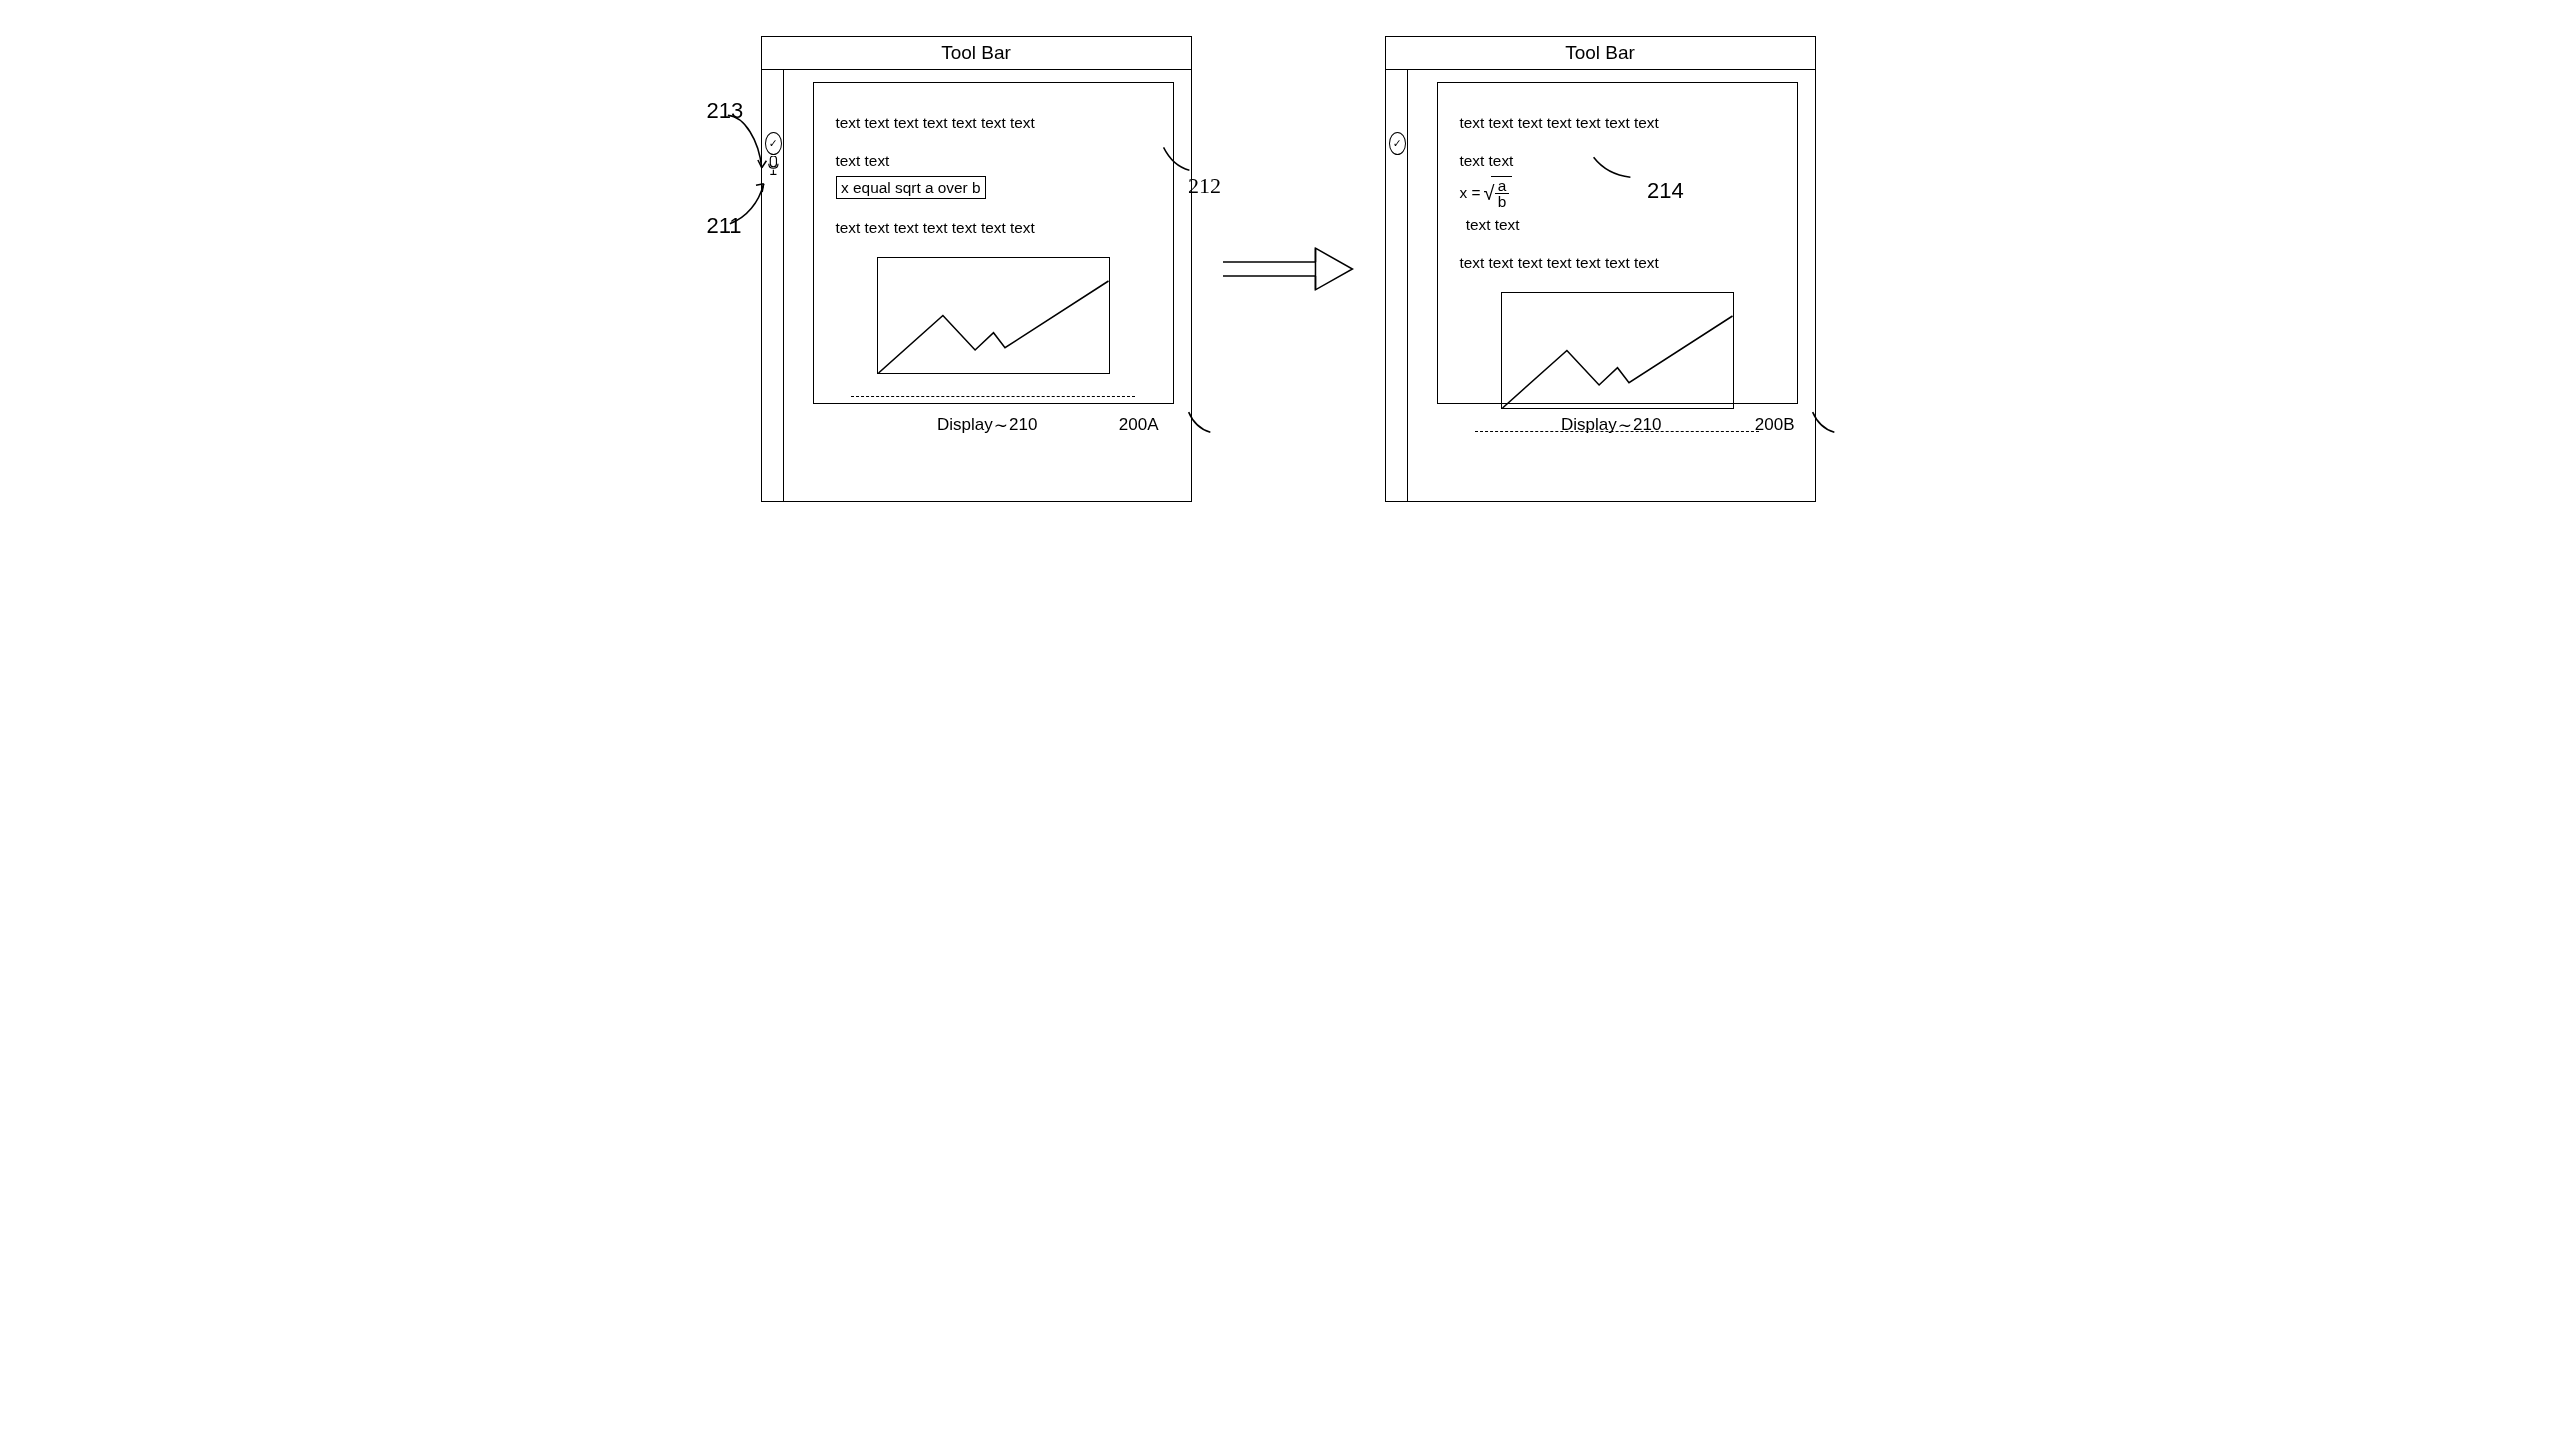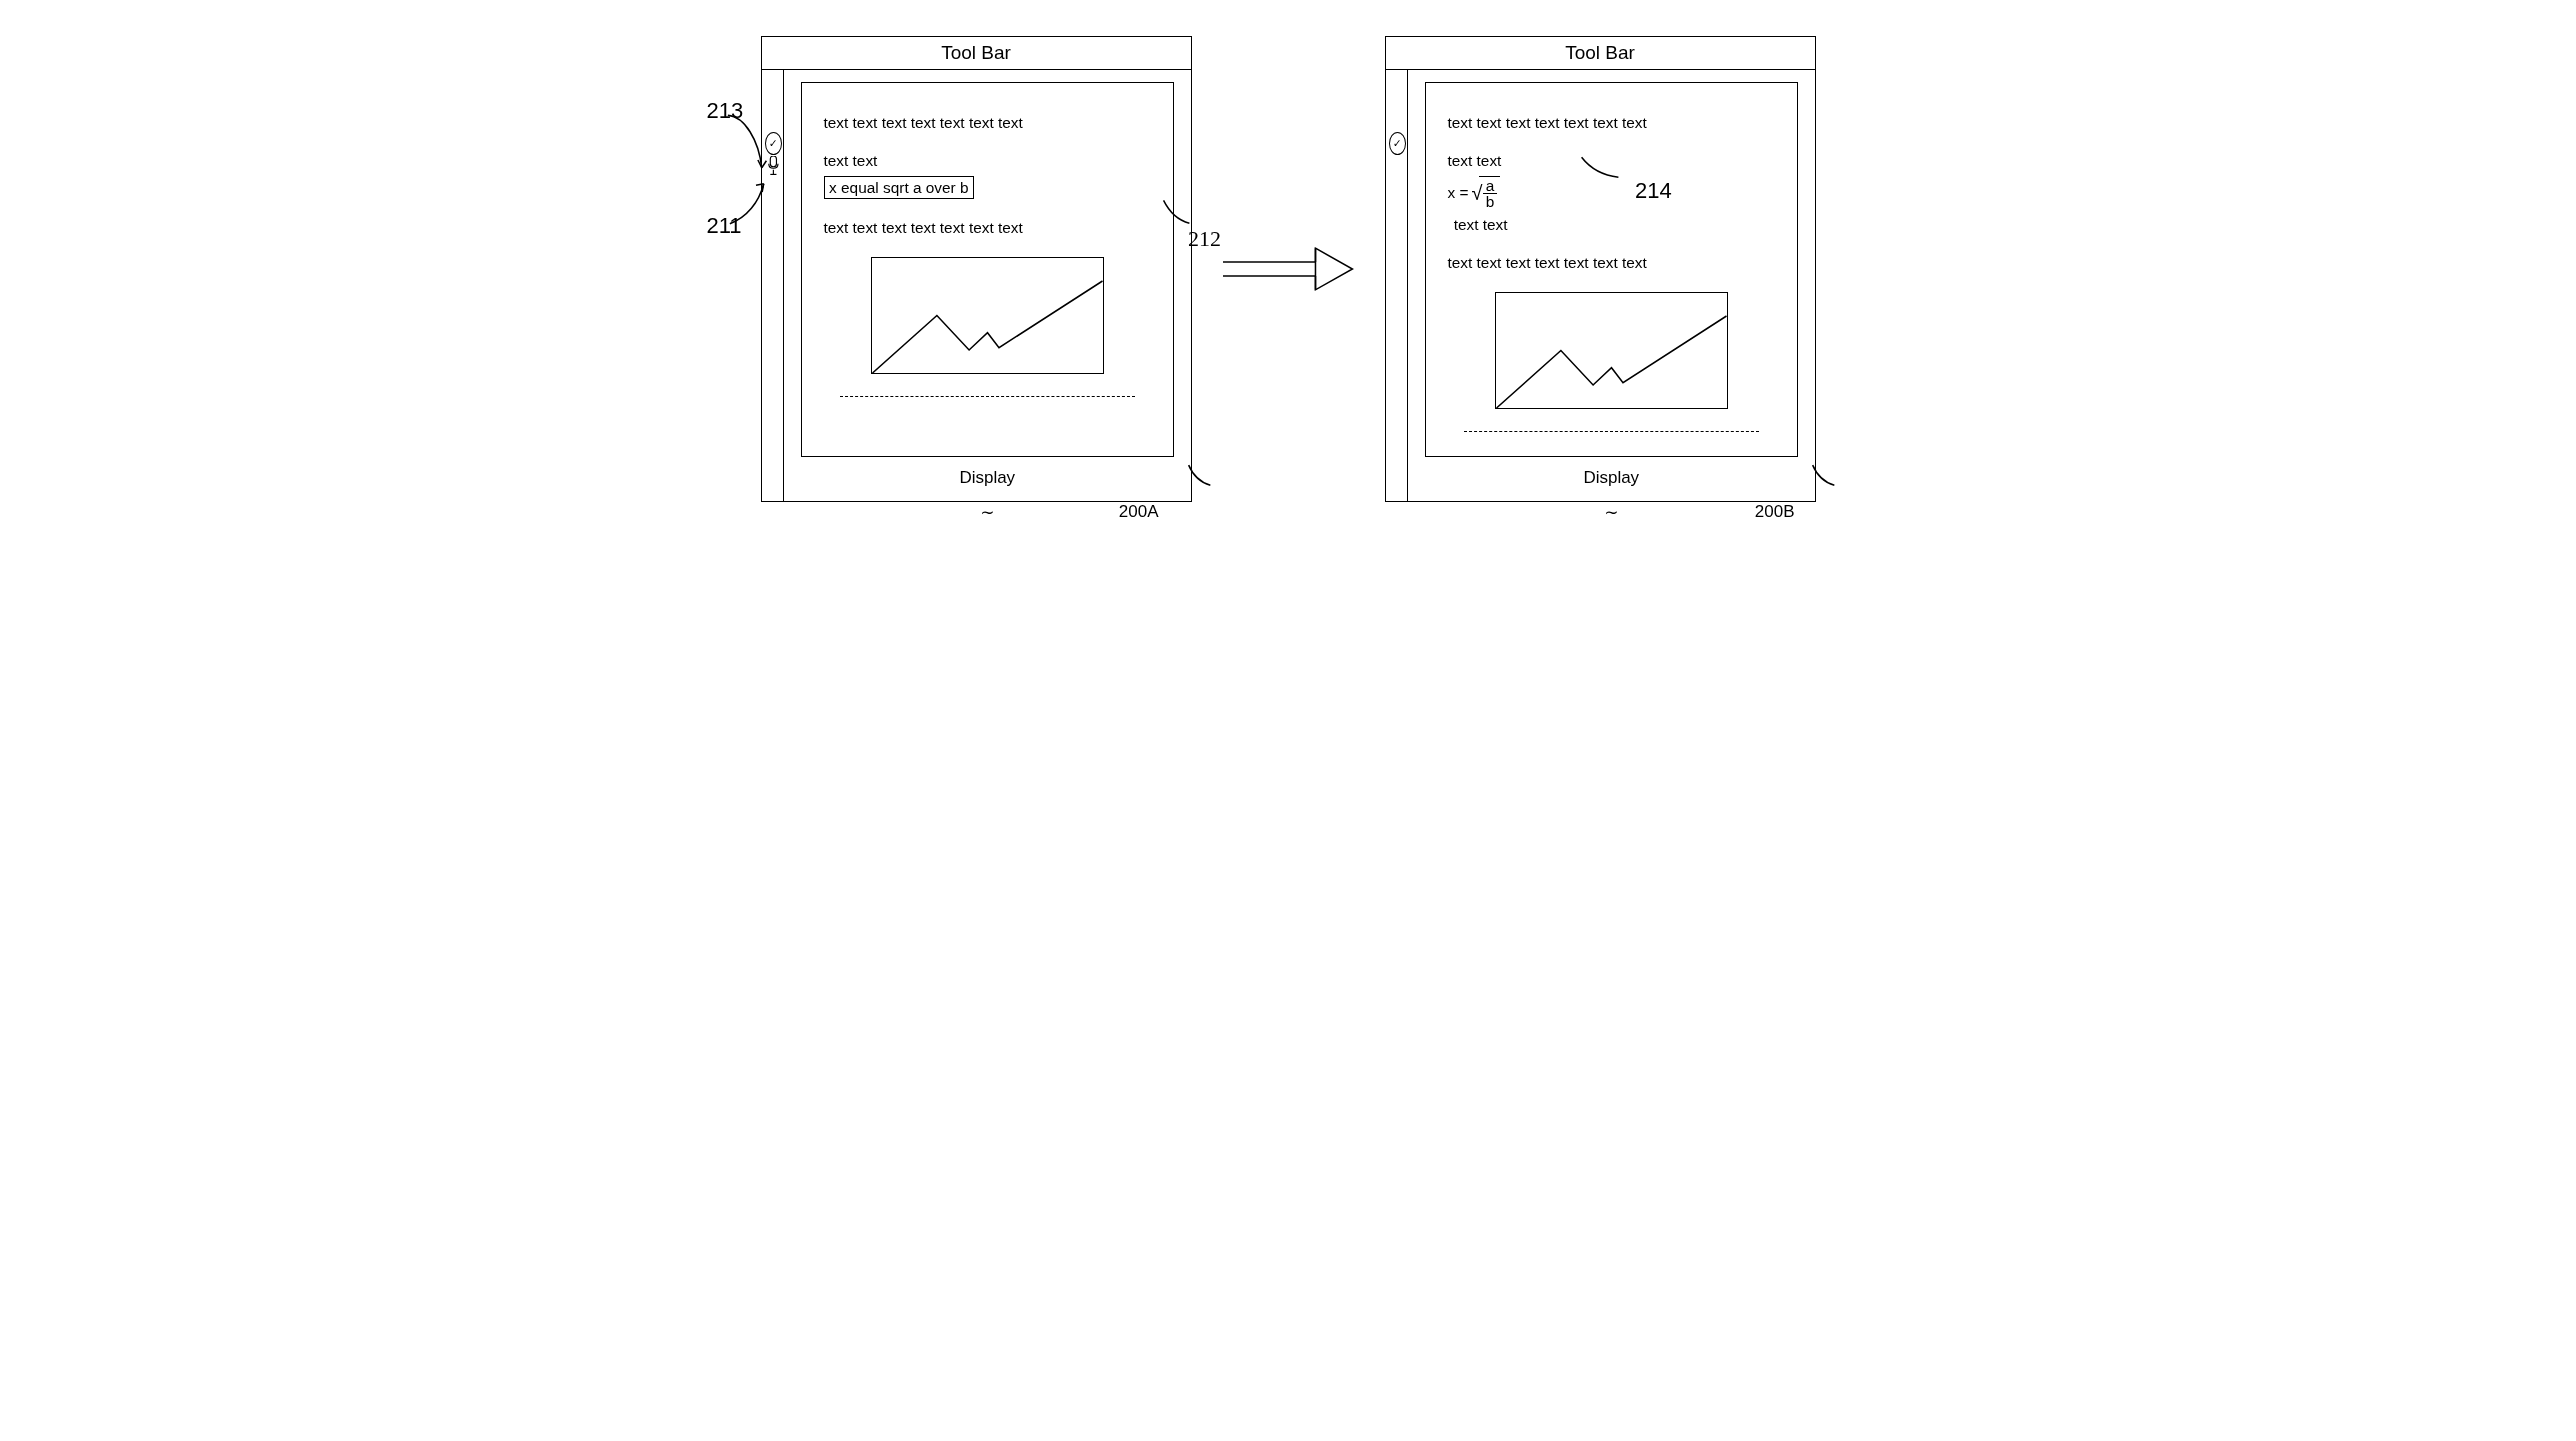--- a/index.html
+++ b/index.html
@@ -60,24 +60,25 @@
     left: 6.2px;
   }
   .main {
     flex: 1;
     position: relative;
     padding: 12.3px 17px;
     box-sizing: border-box;
   }
   .page {
     border: 1.5px solid #000;
-    height: 375px;
+    height: 322px;
     box-sizing: border-box;
     padding: 31px 21.5px 15.4px 21.5px;
     position: relative;
+    margin-left: 12px;
   }
   .page .line {
     font-size: 15.4px;
     margin-bottom: 20px;
     white-space: nowrap;
   }
   .formula-row {
     display: flex;
     align-items: flex-start;
     gap: 6.2px;
@@ -127,24 +128,23 @@
   }
   .dashes {
     border-top: 1.5px dashed #000;
     width: 90%;
     margin: 14px auto 0 auto;
   }
   .footer {
     display: flex;
     justify-content: center;
     align-items: center;
-    gap: 14px;
+    gap: 1px;
     font-size: 17px;
     padding: 10.8px 0 14px 0;
-    flex-direction: column;
   }
 
   
   .ref {
     position: absolute;
     font-size: 22px;
     pointer-events: none;
   }
   .ref svg { position: absolute; }
 

